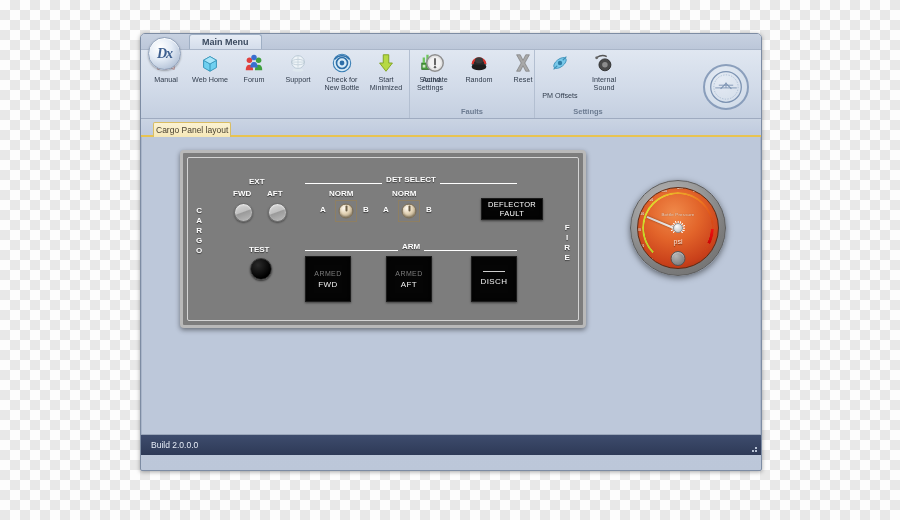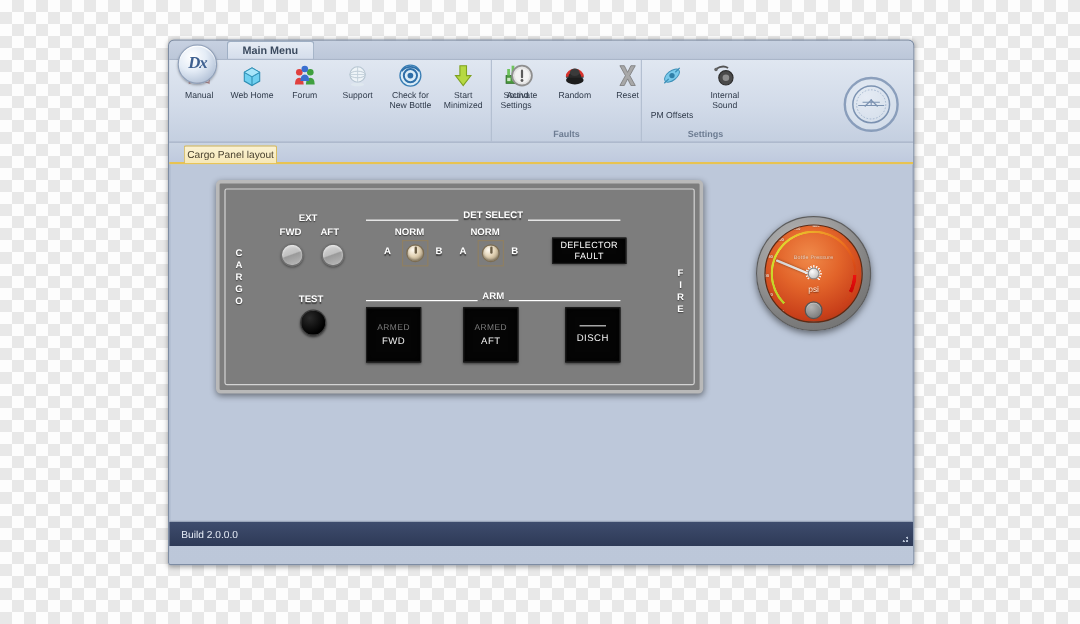--- a/index.html
+++ b/index.html
@@ -215,21 +215,21 @@
 
   
   .ann{
     position:absolute;background:#050505;border:1px solid #1c1c1c;
     display:flex;flex-direction:column;align-items:center;justify-content:center;
     box-shadow:inset 0 0 6px rgba(0,0,0,.9), 0 1px 2px rgba(0,0,0,.5);
   }
   .ann .t1{font-size:7px;color:#7e7e7e;letter-spacing:.4px;line-height:10px;}
   .ann .t2{font-size:8px;color:#f2f2f2;font-weight:normal;letter-spacing:.4px;line-height:11px;}
   .ann .bar{width:22px;height:1.5px;background:#cfcfcf;margin-bottom:4px;}
-  .ann.deflector{flex-direction:column;justify-content:center;}
+  .ann.deflector{flex-direction:column;justify-content:center;margin-left:21px;}
   .ann.deflector .dt{font-size:7.5px;color:#ffffff;line-height:9.5px;letter-spacing:.3px;}
 
   
   .gauge-wrap{
     position:absolute;left:488px;top:43px;width:96px;height:96px;
   }
   .gauge{
     position:absolute;inset:0;border-radius:50%;
     background:
       radial-gradient(circle at 38% 28%, #b9b9b9 0%, #9a9a9a 40%, #7c7c7c 68%, #6a6a6a 100%);

